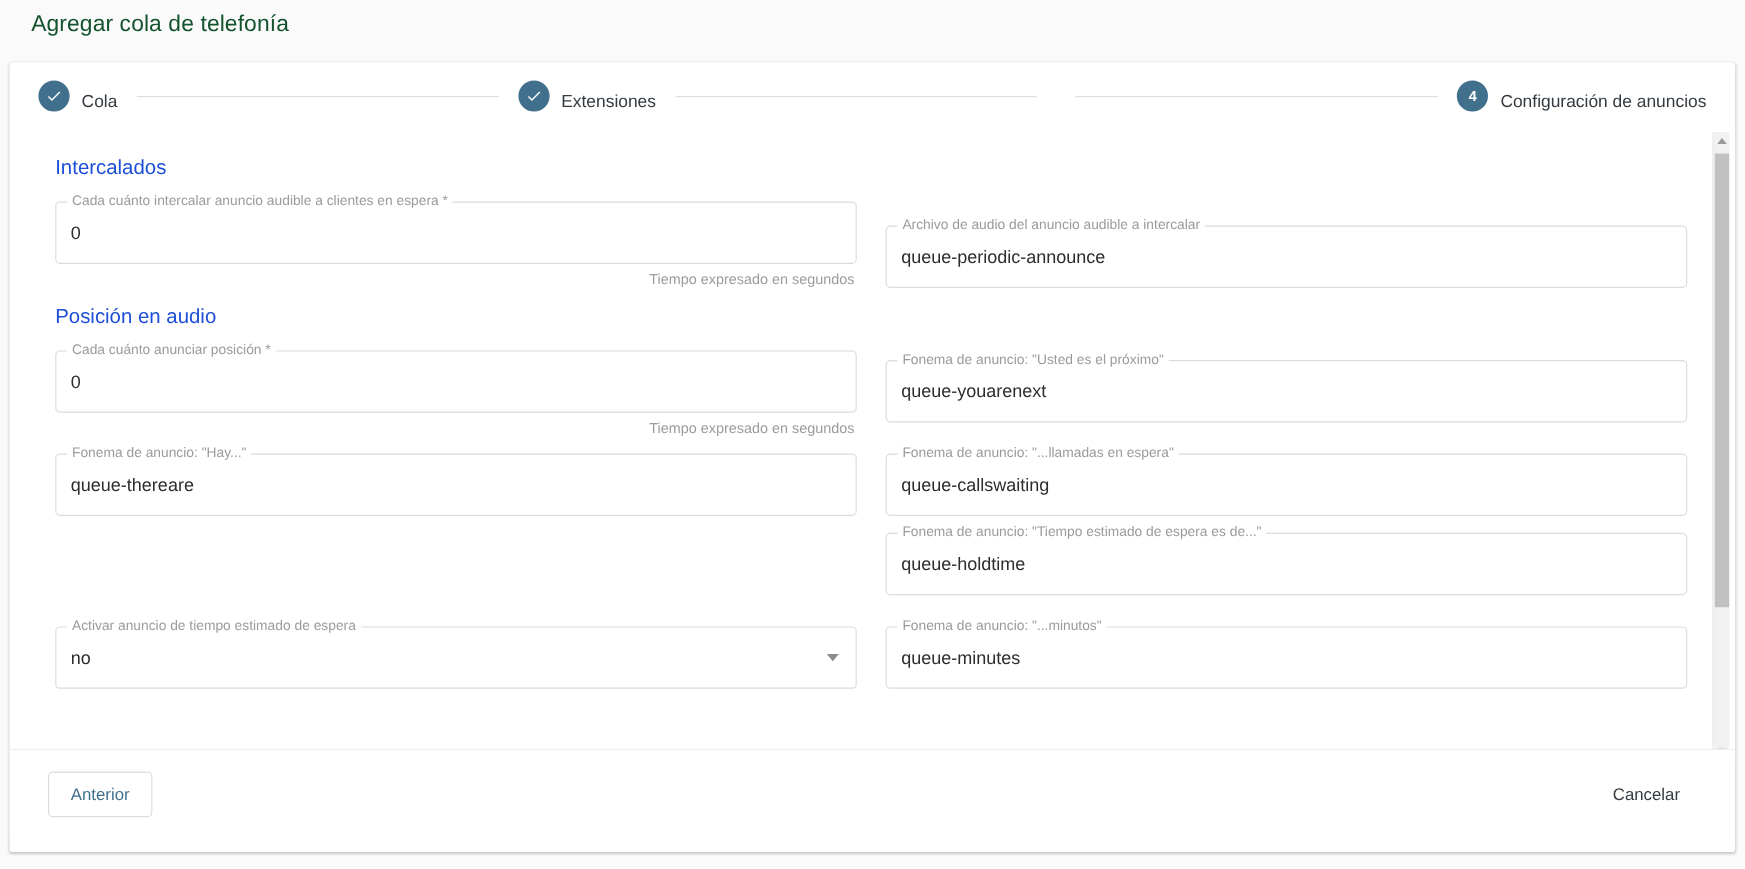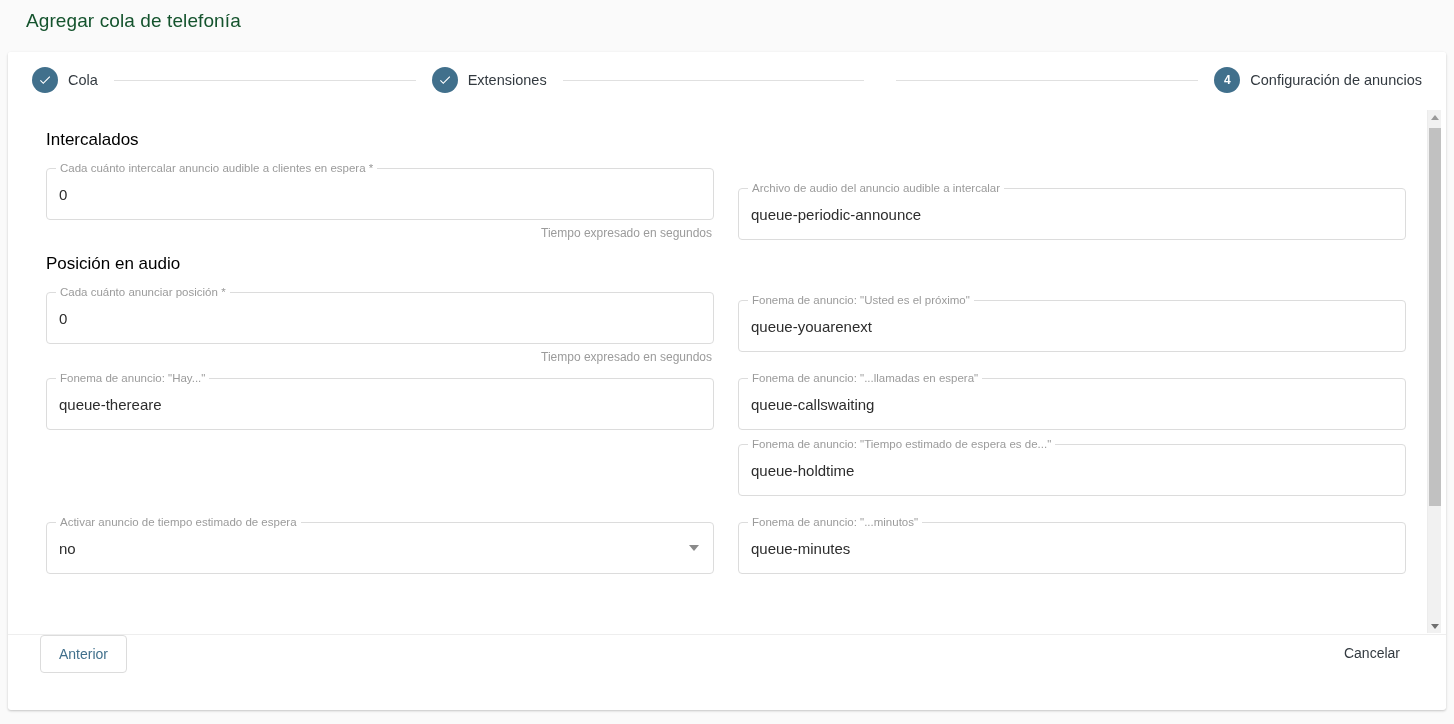--- a/index.html
+++ b/index.html
@@ -36,21 +36,21 @@
   .stepper {
     position: relative;
     height: 56px;
     display: flex;
     align-items: center;
     padding: 0 24px;
     background: #fff;
   }
   .step {
     display: flex;
-    align-items: center;
+    align-items: flex-end;
     flex: 0 0 auto;
     cursor: pointer;
   }
   .step-circle {
     width: 26px; height: 26px;
     border-radius: 50%;
     background: #41708c;
     color: #fff;
     display: flex;
     align-items: center;
@@ -113,21 +113,21 @@
     position: absolute;
     left: 1px; top: 18px;
     width: 12px; height: 378px;
     background: #c1c1c1;
     border-radius: 0;
   }
 
   
   .section-title {
     font-size: 17px;
-    color: #000000;
+    color: #1d4ed8;
     font-weight: 400;
     margin: 14px 0 4px 0;
   }
 
   
   .row {
     display: flex;
     gap: 24px;
     align-items: flex-end;
   }
@@ -174,27 +174,27 @@
     margin-top: -3px;
     width: 0; height: 0;
     border-left: 5px solid transparent;
     border-right: 5px solid transparent;
     border-top: 6px solid #8a8a8a;
   }
 
   
   .footer {
     position: absolute;
-    left: 0; bottom: 2px;
+    left: 0; bottom: 12px;
     width: 100%;
     height: 74px;
     background: #fff;
     border-top: 1px solid #eeeeee;
     display: flex;
-    align-items: flex-start;
+    align-items: center;
     padding: 0 32px;
   }
   .btn {
     font-family: "Liberation Sans", sans-serif;
     font-size: 14px;
     cursor: pointer;
     border-radius: 4px;
     line-height: 1;
   }
   .btn-prev {

